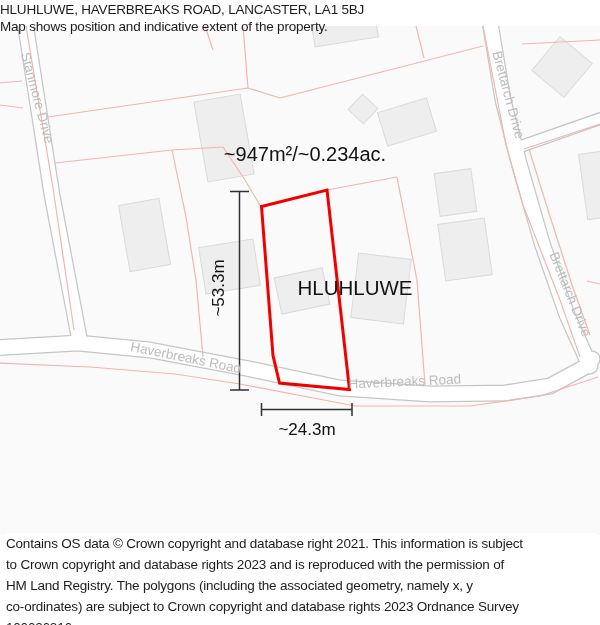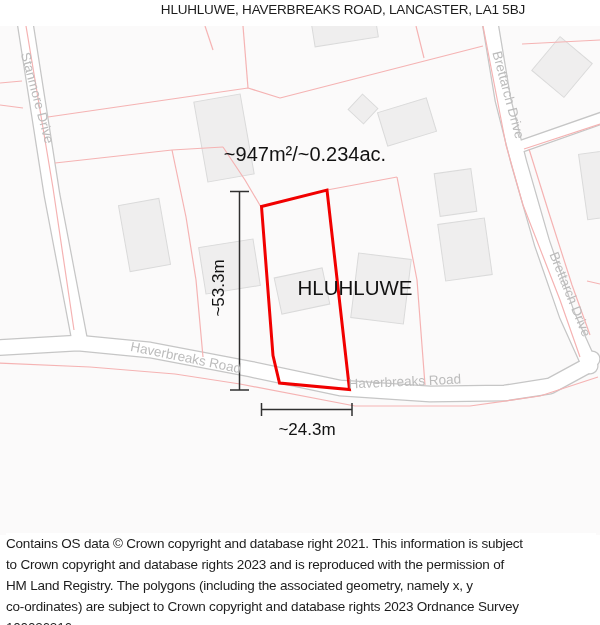--- a/index.html
+++ b/index.html
@@ -1,18 +1,18 @@
 <!DOCTYPE html>
 <html style="--plot-outline: #f10000; --parcel-line: #f5b3b3; --road-casing: #c6c6c6; --road-label: #bcbcbc; --building-fill: #efeeee; --building-stroke: #dadada; --dimension-line: #303030; --map-background: #fbfafa;"><head>
 <meta charset="utf-8">
 <style>
   html,body{margin:0;padding:0;background:#ffffff;}
   body{width:600px;height:625px;position:relative;overflow:hidden;
        font-family:"Liberation Sans","DejaVu Sans",sans-serif;color:#1c1c1c;}
-  .header{position:absolute;top:2px;left:0;width:525px;text-align:right;
+  .header{position:absolute;top:2px;left:0;width:525px;text-align:left;
           font-size:13.5px;line-height:16.5px;letter-spacing:-0.2px;z-index:3;}
   .map-wrap{position:absolute;top:26px;left:0;width:600px;height:509px;z-index:1;}
   .footer{position:absolute;top:533px;left:6px;width:590px;background:#ffffff;
           font-size:13.5px;line-height:21px;letter-spacing:-0.2px;
           white-space:pre-line;z-index:4;}
   svg text{font-family:"Liberation Sans","DejaVu Sans",sans-serif;}
   .bld{fill:var(--building-fill);stroke:var(--building-stroke);stroke-width:1;}
   .casing{fill:none;stroke:var(--road-casing);stroke-width:17;stroke-linejoin:round;stroke-linecap:round;}
   .casing.narrow{stroke-width:13;}
   .roadfill{fill:none;stroke:#ffffff;stroke-width:14.5;stroke-linejoin:round;stroke-linecap:round;}
@@ -21,20 +21,21 @@
   .plot{fill:none;stroke:var(--plot-outline);stroke-width:3;stroke-linejoin:miter;}
   .dim{stroke:var(--dimension-line);stroke-width:1.5;}
   .roadname{fill:var(--road-label);font-size:13.5px;}
   .biglabel{fill:#121212;}
 </style>
 </head>
 <body>
 
 <div class="header">
   <div>HLUHLUWE, HAVERBREAKS ROAD, LANCASTER, LA1 5BJ</div>
+  <div>Map shows position and indicative extent of the property.</div>
 </div>
 
 <div class="map-wrap">
 <svg width="600" height="509" viewBox="0 26 600 509" xmlns="http://www.w3.org/2000/svg">
 
   <rect x="0" y="26" width="600" height="509" style="fill:var(--map-background)"></rect>
 
   <g>
     <rect class="bld" x="-32" y="-11" width="64" height="22" transform="translate(345,31) rotate(-9)"></rect>
     <rect class="bld" x="-23.5" y="-40.5" width="47" height="81" transform="translate(224,138) rotate(-10)"></rect>

